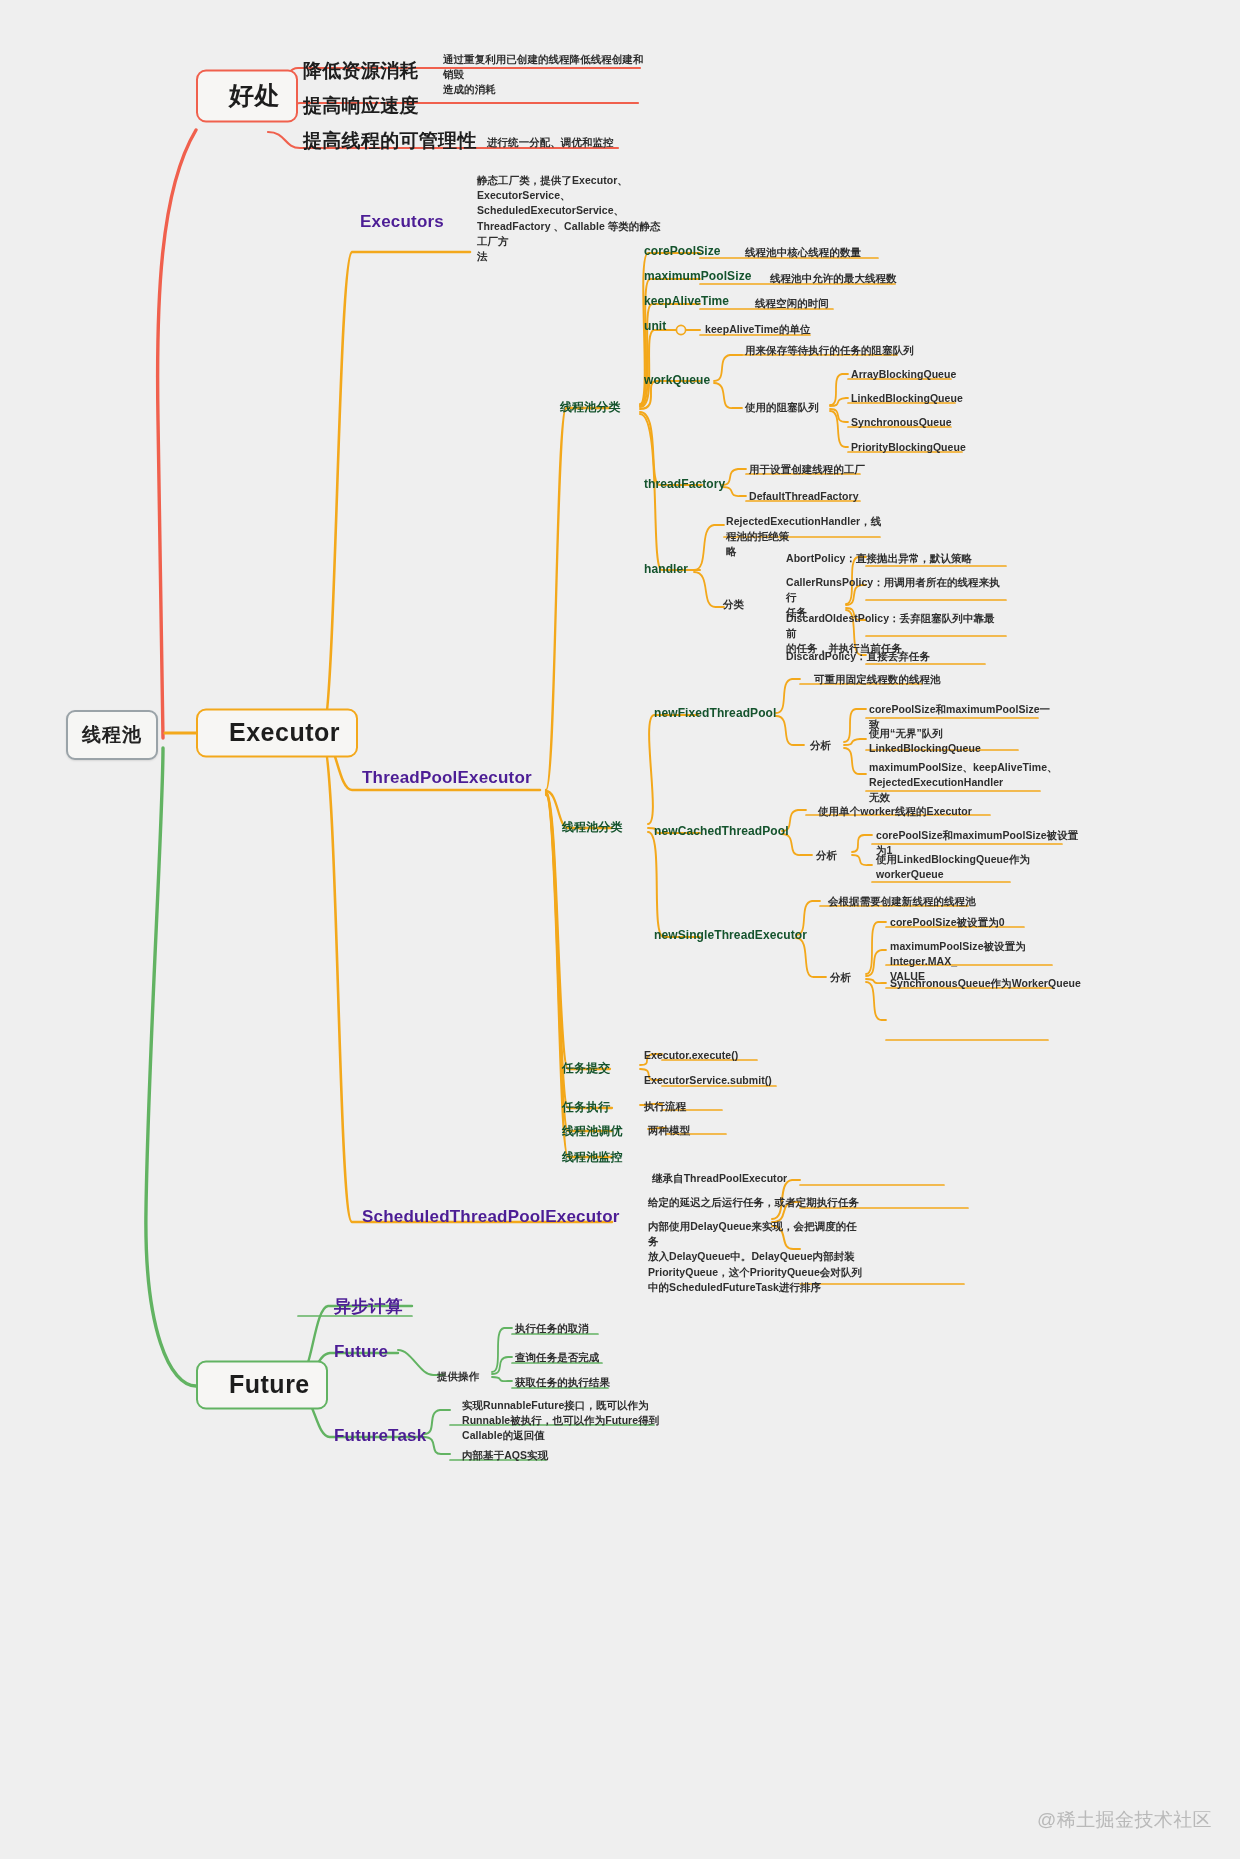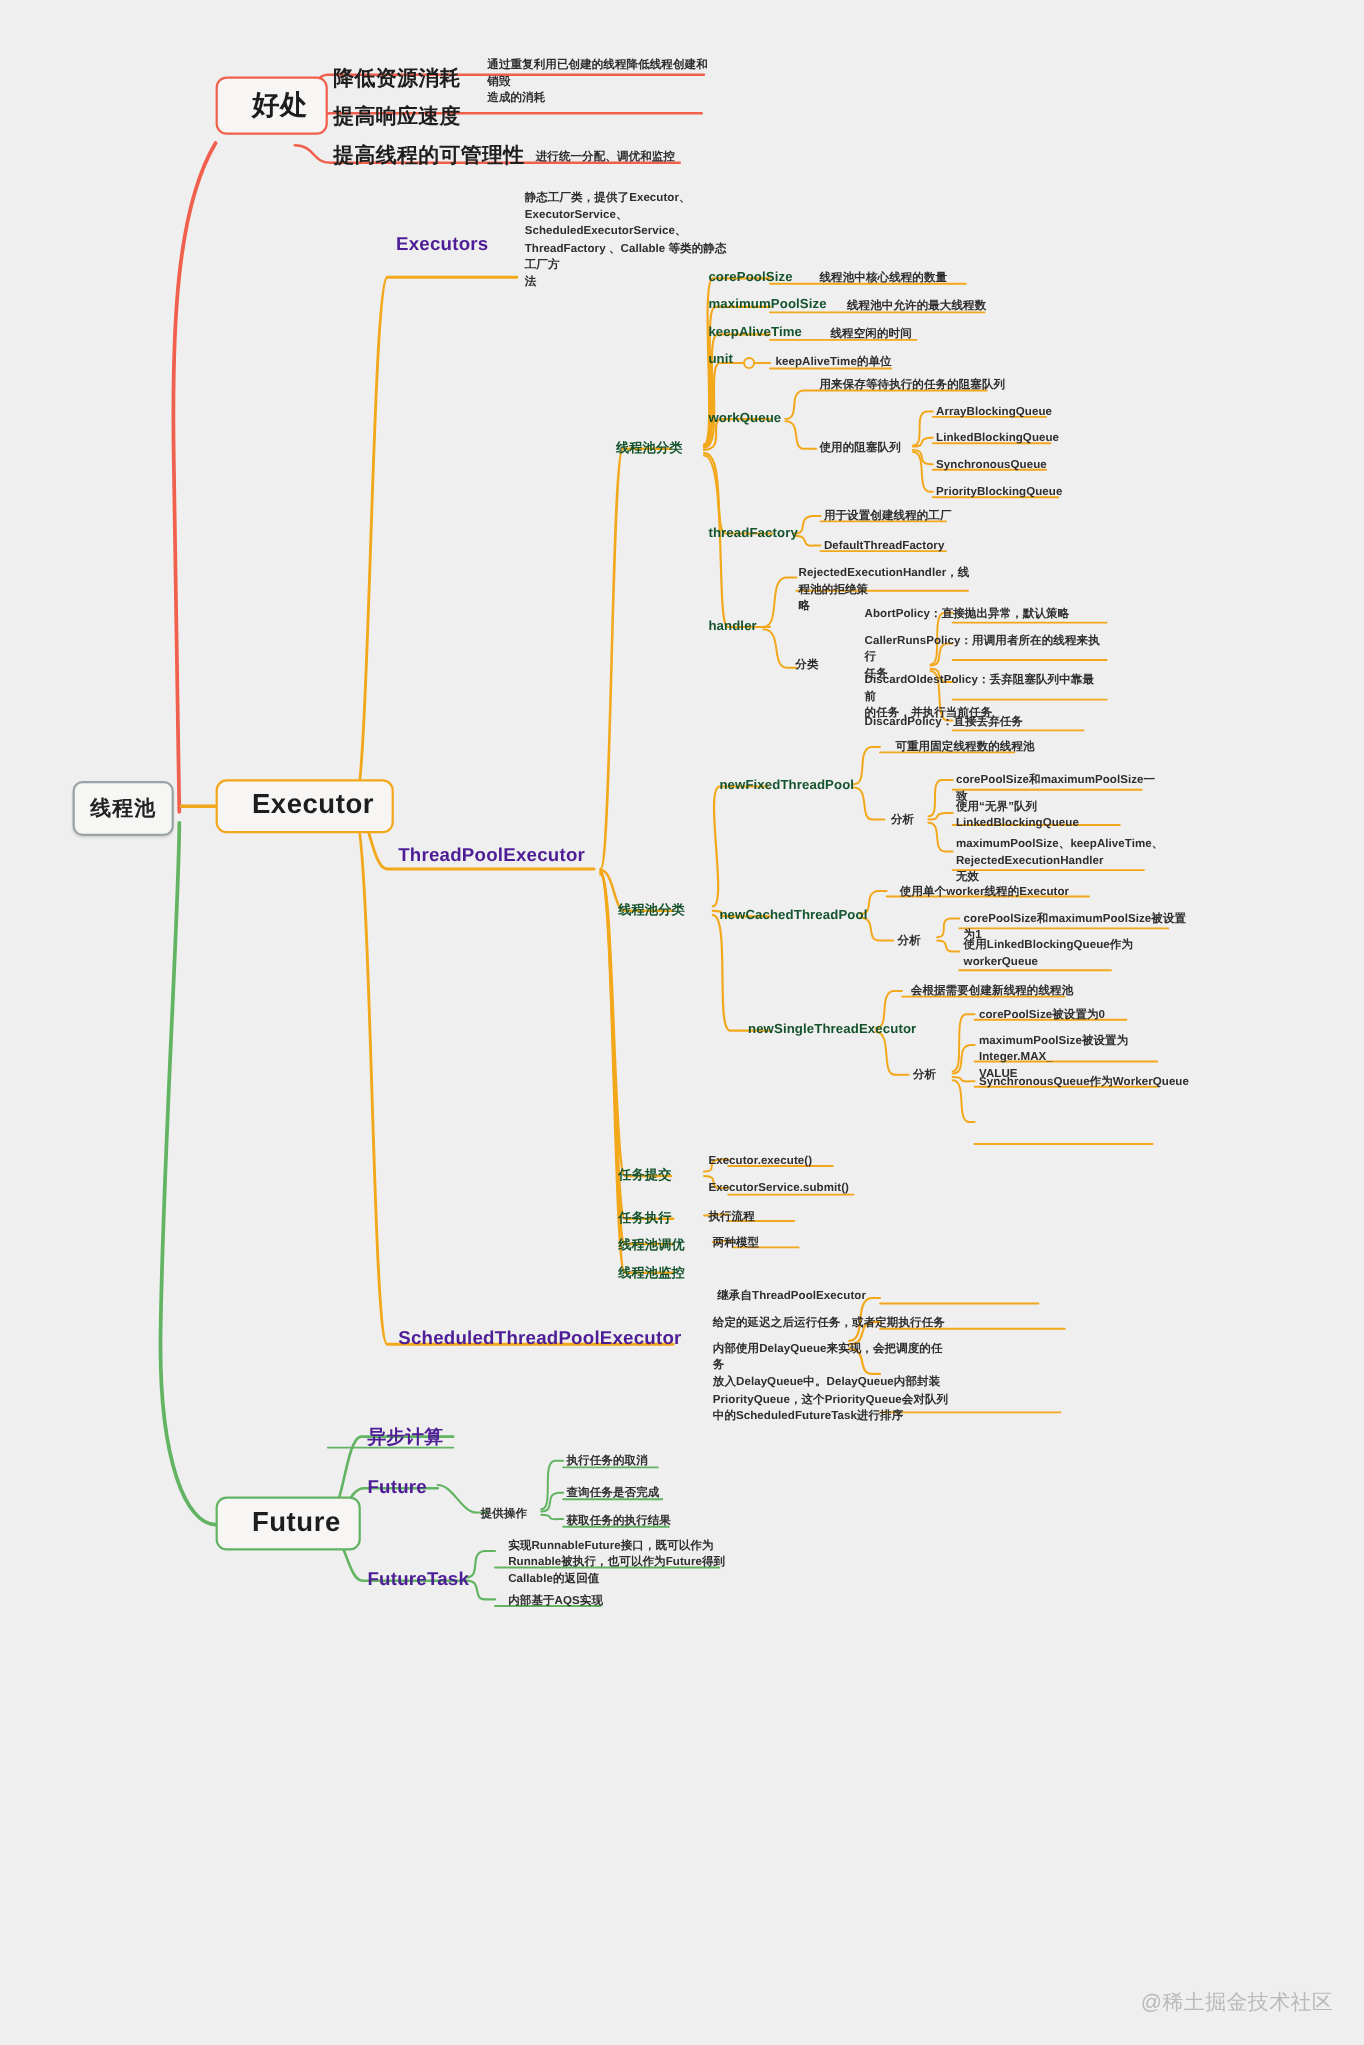--- a/index.html
+++ b/index.html
@@ -375,21 +375,21 @@
     <span class="txt">分析</span>
   </div>
   <div class="node l5" style="left:876px;top:828px;width:205px;">
     <span class="txt">corePoolSize和maximumPoolSize被设置为1</span>
   </div>
   <div class="node l5" style="left:876px;top:852px;width:190px;">
     <span class="txt">使用LinkedBlockingQueue作为
 workerQueue</span>
   </div>
 
-  <div class="node l3s" style="left:680px;top:928px;">
+  <div class="node l3s" style="left:654px;top:928px;">
     <span class="txt">newSingleThreadExecutor</span>
   </div>
   <div class="node l5" style="left:828px;top:894px;">
     <span class="txt">会根据需要创建新线程的线程池</span>
   </div>
   <div class="node l5" style="left:830px;top:970px;">
     <span class="txt">分析</span>
   </div>
   <div class="node l5" style="left:890px;top:915px;width:195px;">
     <span class="txt">corePoolSize被设置为0</span>

